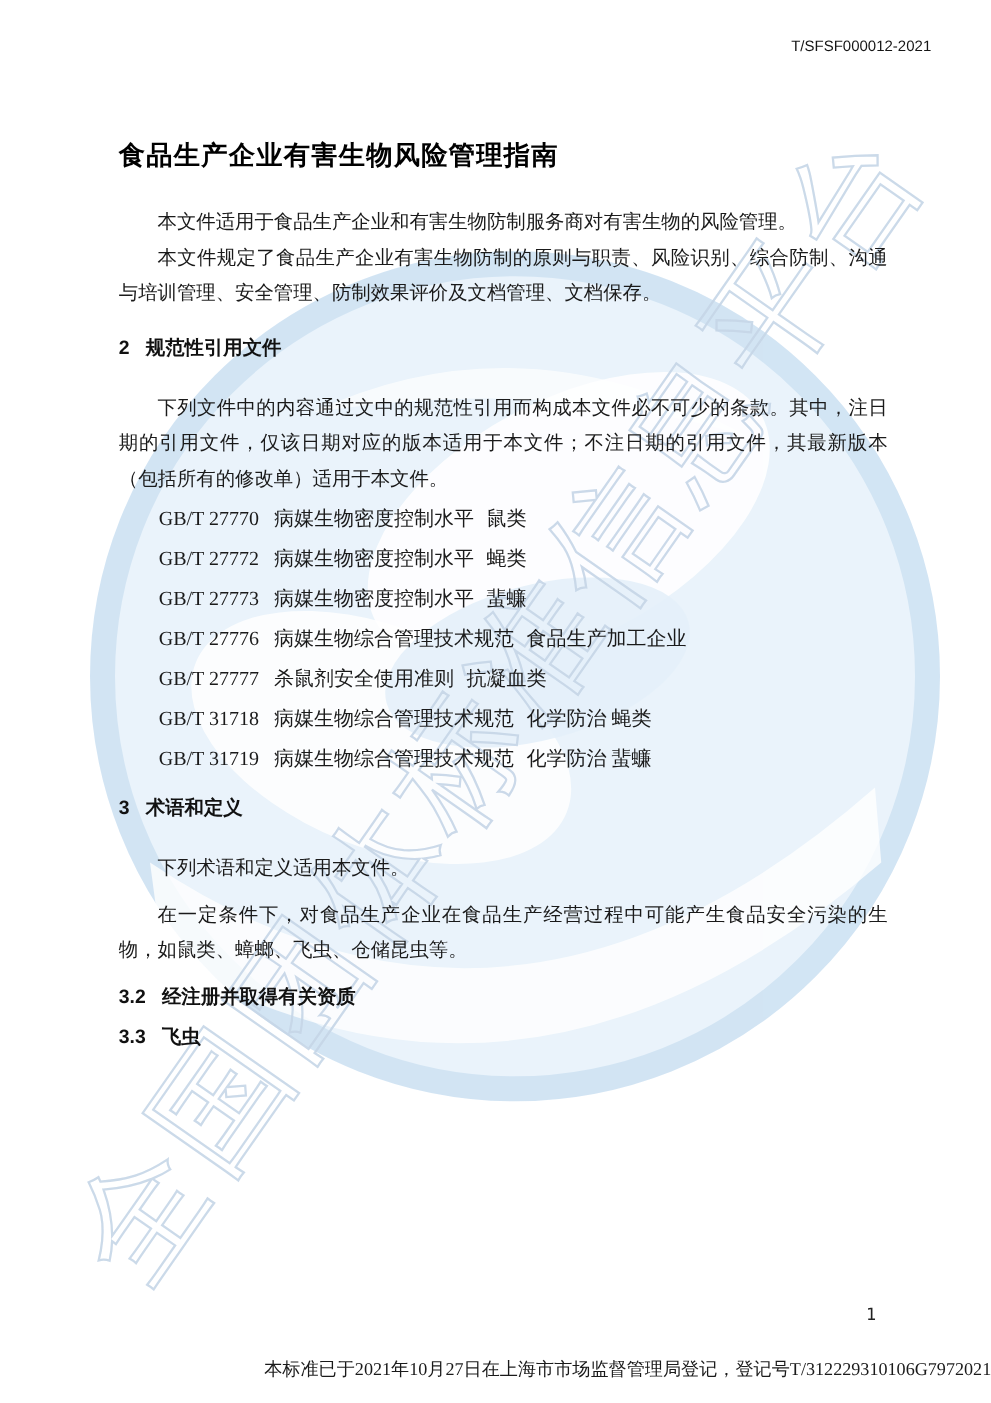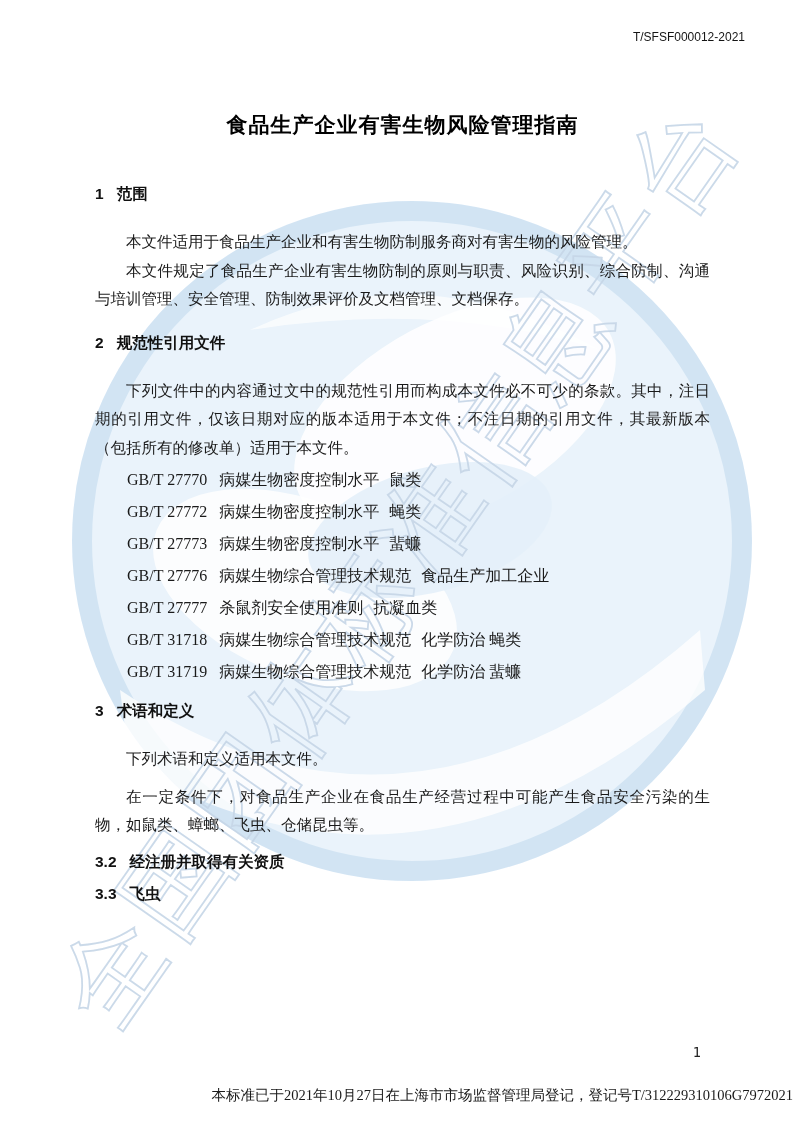--- a/index.html
+++ b/index.html
@@ -31,21 +31,21 @@
     position: absolute;
     top: 30px;
     right: 48px;
     z-index: 3;
     font-family: "Liberation Sans", sans-serif;
     font-size: 12px;
     color: #151515;
   }
   .doc-title {
     padding-top: 110px;
-    text-align: center;
+    text-align: left;
     font-family: "Liberation Sans", sans-serif;
     font-weight: bold;
     font-size: 21px;
     line-height: 30px;
     letter-spacing: 1px;
     color: #000;
   }
   .sec-h {
     font-family: "Liberation Sans", sans-serif;
     font-weight: bold;
@@ -112,23 +112,20 @@
     </g>
     <text x="396" y="600" text-anchor="middle" transform="rotate(-55 396 561)" font-size="104" letter-spacing="6" fill="none" stroke="#c6d6e7" stroke-width="1.8" opacity="0.9" font-family="Liberation Sans, sans-serif">全国团体标准信息平台</text>
   </svg>
 
   <div class="std-code">T/SFSF000012-2021</div>
 
   <div class="content">
 
     <div class="doc-title">食品生产企业有害生物风险管理指南</div>
 
-    <div class="sec-h h1-scope">
-      <span class="h-num">1</span><span>范围</span>
-    </div>
     <div class="par-block">
       <p class="body-par">本文件适用于食品生产企业和有害生物防制服务商对有害生物的风险管理。</p>
       <p class="body-par">本文件规定了食品生产企业有害生物防制的原则与职责、风险识别、综合防制、沟通与培训管理、安全管理、防制效果评价及文档管理、文档保存。</p>
     </div>
 
     <div class="sec-h h2-refs">
       <span class="h-num">2</span><span>规范性引用文件</span>
     </div>
     <div class="par-block">
       <p class="body-par">下列文件中的内容通过文中的规范性引用而构成本文件必不可少的条款。其中，注日期的引用文件，仅该日期对应的版本适用于本文件；不注日期的引用文件，其最新版本（包括所有的修改单）适用于本文件。</p>

